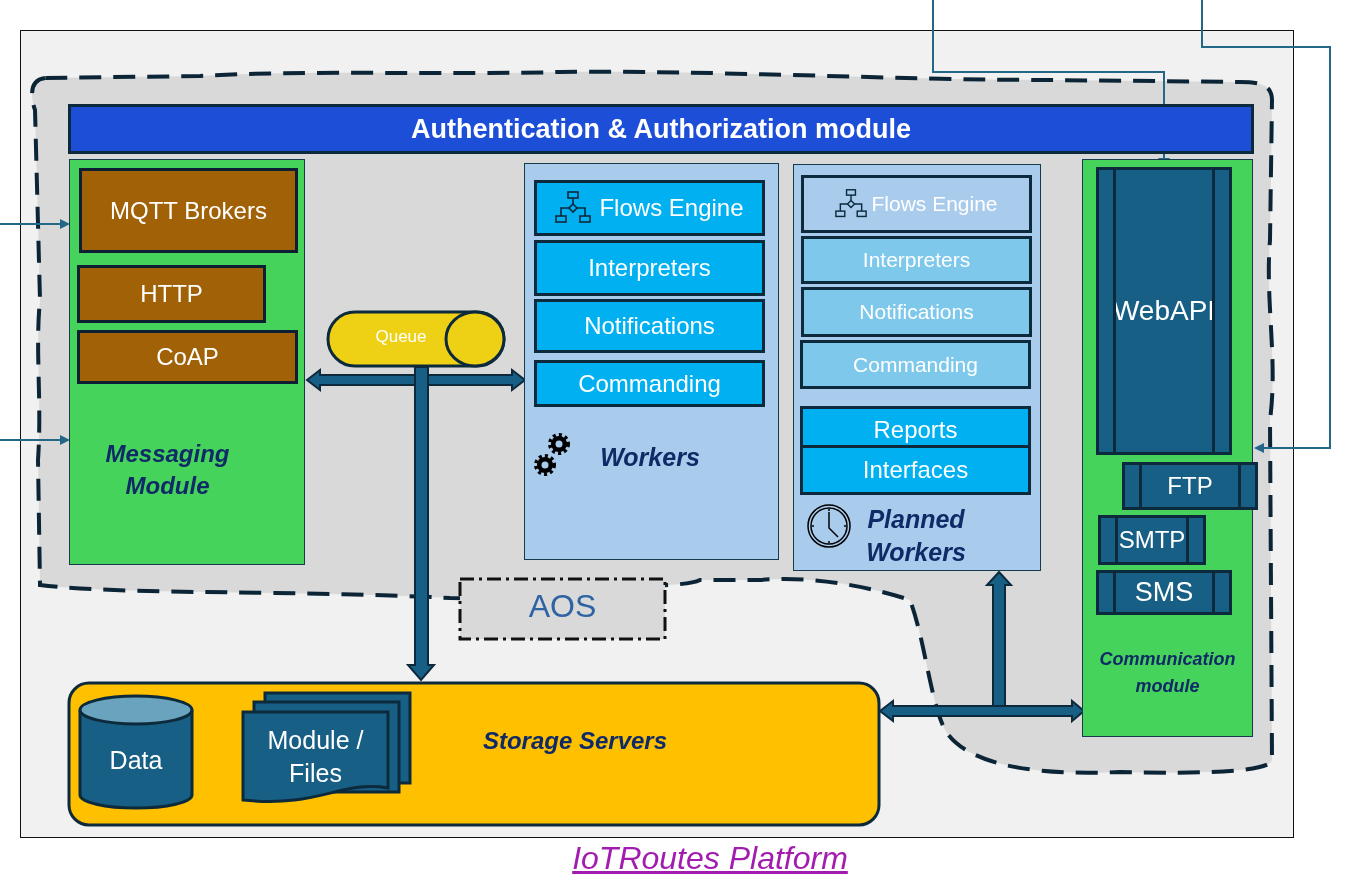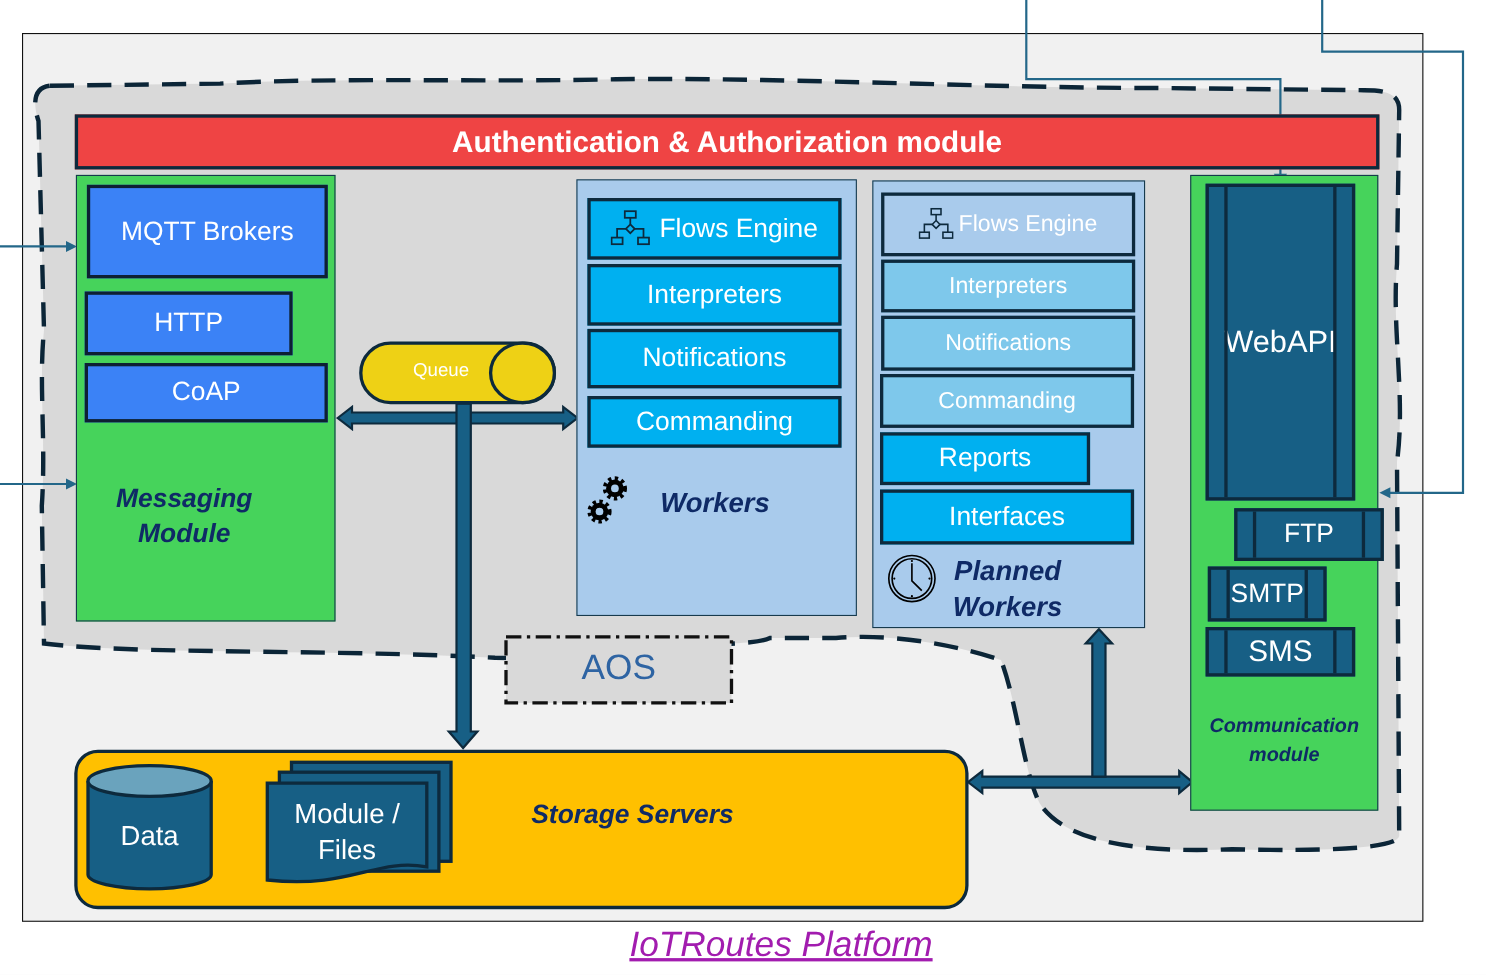--- a/index.html
+++ b/index.html
@@ -1,22 +1,22 @@
 <!DOCTYPE html>
 <html><head>
 <meta charset="utf-8">
 <style>
   html,body{margin:0;padding:0;background:#fff;}
   body{width:1351px;height:886px;position:relative;overflow:hidden;font-family:"Liberation Sans","DejaVu Sans",sans-serif;}
   .abs{position:absolute;box-sizing:border-box;}
   #frame{left:20px;top:30px;width:1274px;height:808px;background:#f1f1f1;border:1.5px solid #111;}
   svg#bg{position:absolute;left:0;top:0;}
-  .auth{left:68px;top:104px;width:1186px;height:50px;background:#ef4444;border:3px solid #0d2a3d;color:#fff;font-weight:bold;font-size:27px;display:flex;align-items:center;justify-content:center;}
+  .auth{left:68px;top:104px;width:1186px;height:50px;background:#1d4ed8;border:3px solid #0d2a3d;color:#fff;font-weight:bold;font-size:27px;display:flex;align-items:center;justify-content:center;}
   .green{background:#46d35b;border:1.5px solid #173a4d;}
-  .dblue{background:#3b82f6;border:3px solid #0d2033;color:#fff;display:flex;align-items:center;justify-content:center;font-size:24px;}
+  .dblue{background:#a16207;border:3px solid #0d2033;color:#fff;display:flex;align-items:center;justify-content:center;font-size:24px;}
   .lblue{background:#a9cbec;border:1.5px solid #173a4d;}
   .cyan{background:#00b0f0;border:3px solid #0d2a3d;color:#fff;display:flex;align-items:center;justify-content:center;font-size:24px;}
   .cyanl{background:#7ec8eb;border:3px solid #0d2a3d;color:#fff;display:flex;align-items:center;justify-content:center;font-size:21px;}
   .teal{background:#175f85;border:3px solid #0d2a3d;color:#fff;display:flex;align-items:center;justify-content:center;font-size:24px;}
   .label-it{color:#0f2a66;font-weight:bold;font-style:italic;text-align:center;}
   .side{position:absolute;top:0;bottom:0;width:16px;border-left:3px solid #0d2a3d;}
 </style>
 </head>
 <body>
 
@@ -117,21 +117,21 @@
         <polyline points="22,18 30,18 30,26"></polyline>
         <rect x="1" y="26" width="10" height="6"></rect>
         <rect x="25" y="26" width="10" height="6"></rect>
       </g>
     </svg>
   <span>Flows Engine</span>
 </div>
 <div class="abs cyanl" style="left:801px;top:236px;width:231px;height:48px;">Interpreters</div>
 <div class="abs cyanl" style="left:801px;top:287px;width:231px;height:50px;">Notifications</div>
 <div class="abs cyanl" style="left:800px;top:340px;width:231px;height:49px;">Commanding</div>
-<div class="abs cyan" style="left:800px;top:393px;width:191px;height:48px;">Reports</div>
+<div class="abs cyan" style="left:800px;top:406px;width:231px;height:48px;">Reports</div>
 <div class="abs cyan" style="left:800px;top:445px;width:231px;height:50px;">Interfaces</div>
 <svg class="abs" style="left:806px;top:503px;" width="46" height="46" viewBox="0 0 46 46">
   <circle cx="23" cy="23" r="21" fill="none" stroke="#000" stroke-width="1.5"></circle>
     <circle cx="23" cy="23" r="18" fill="none" stroke="#000" stroke-width="1.5"></circle>
   <polyline points="23,9 23,25 32,34" fill="none" stroke="#000" stroke-width="1.5"></polyline>
   <g fill="#000">
       <circle cx="23" cy="7" r="1"></circle>
       <circle cx="23" cy="39" r="1"></circle>
       <circle cx="7" cy="23" r="1"></circle>
       <circle cx="39" cy="23" r="1"></circle>

